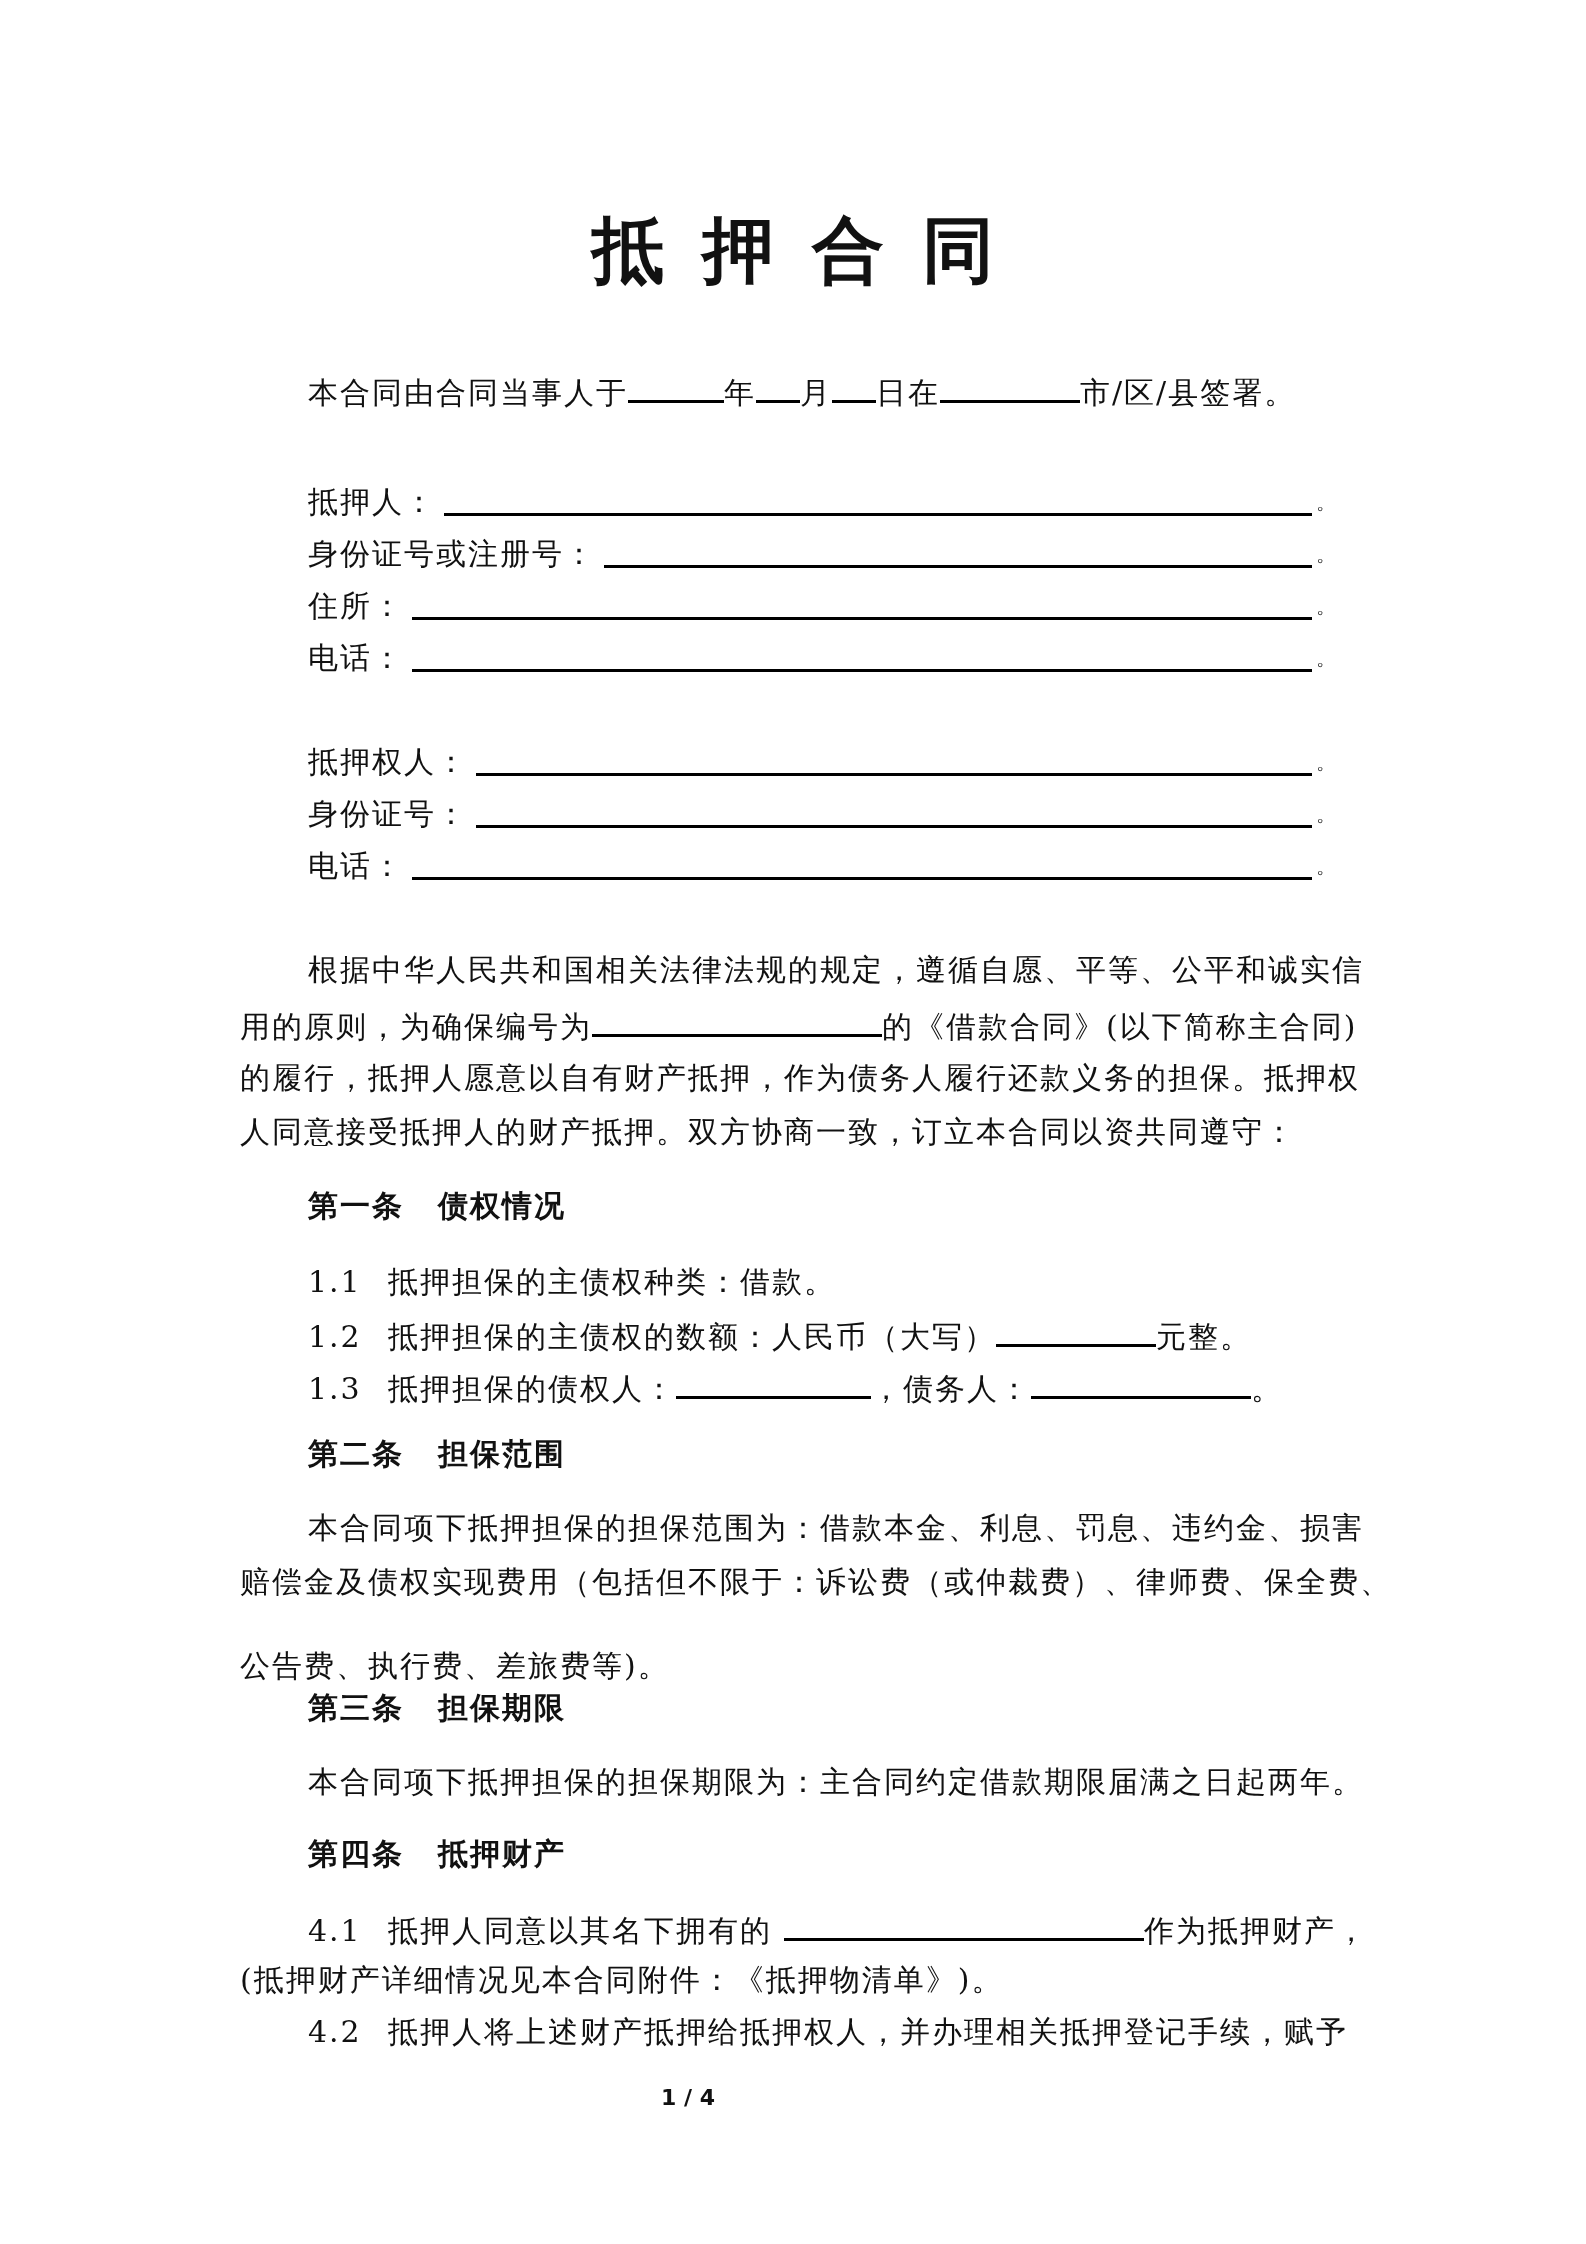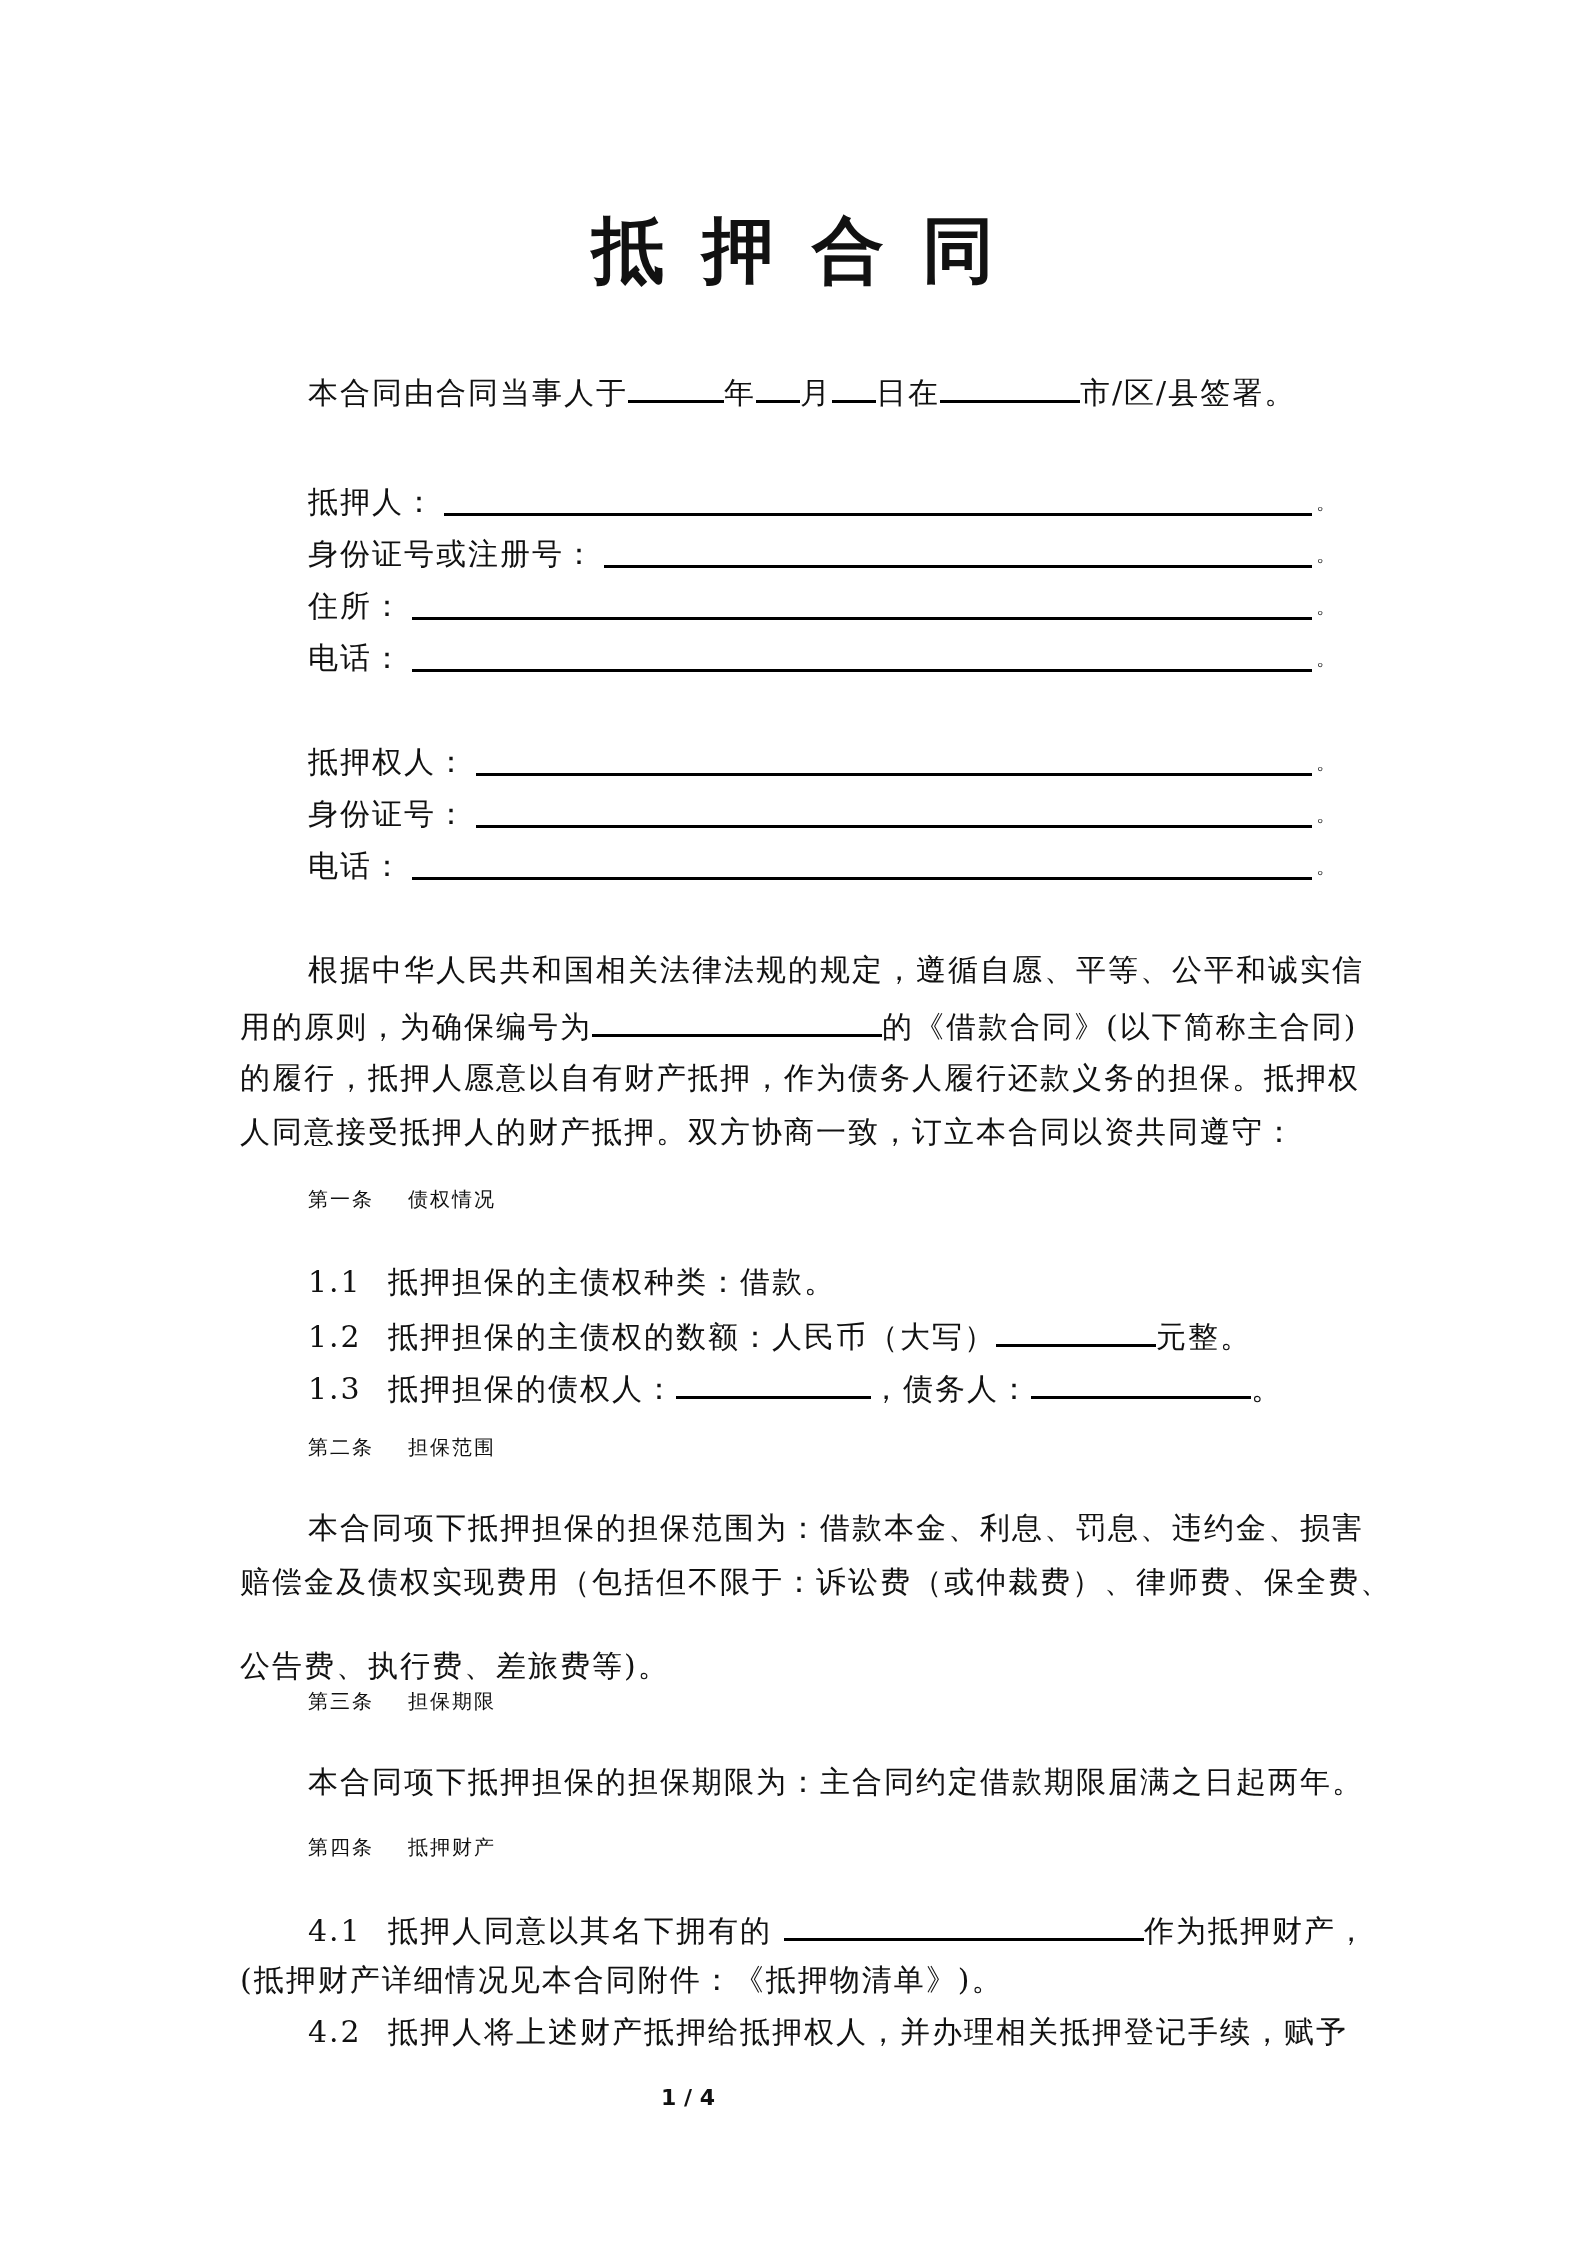--- a/index.html
+++ b/index.html
@@ -3,21 +3,21 @@
 <meta charset="utf-8">
 <style>
   html, body { margin: 0; padding: 0; background: #ffffff; }
   body { width: 1586px; height: 2244px; position: relative; overflow: hidden;
          font-family: "DejaVu Serif", "Liberation Serif", serif; color: #111; }
   .abs { position: absolute; white-space: nowrap; }
   .title { top: 205px; left: 0; width: 1586px; text-align: center;
            font-size: 72px; font-weight: bold; letter-spacing: 38px; text-indent: 38px; line-height: 90px; }
   .line { font-size: 30px; line-height: 40px; letter-spacing: 2px; }
   .blank { display: inline-block; border-bottom: 3px solid #000; height: 30px; vertical-align: baseline; }
-  .heading { font-size: 20px; font-weight: normal; letter-spacing: 2px; }
+  .heading { font-size: 30px; font-weight: bold; letter-spacing: 2px; }
   .heading .gap { display: inline-block; width: 34px; }
   .num { display: inline-block; width: 80px; }
   .field-row { left: 308px; width: 1030px; display: flex; align-items: flex-end; font-size: 30px; line-height: 40px; letter-spacing: 2px; }
   .field-row .fill { flex: 1; border-bottom: 3px solid #000; height: 30px; margin: 0 4px 6px 8px; }
   .field-row .end { font-size: 20px; }
   .footer { top: 2085px; left: 0; width: 1376px; text-align: center; font-family: "DejaVu Sans", sans-serif; font-weight: bold; font-size: 22px; }
 </style>
 </head>
 <body>
 

